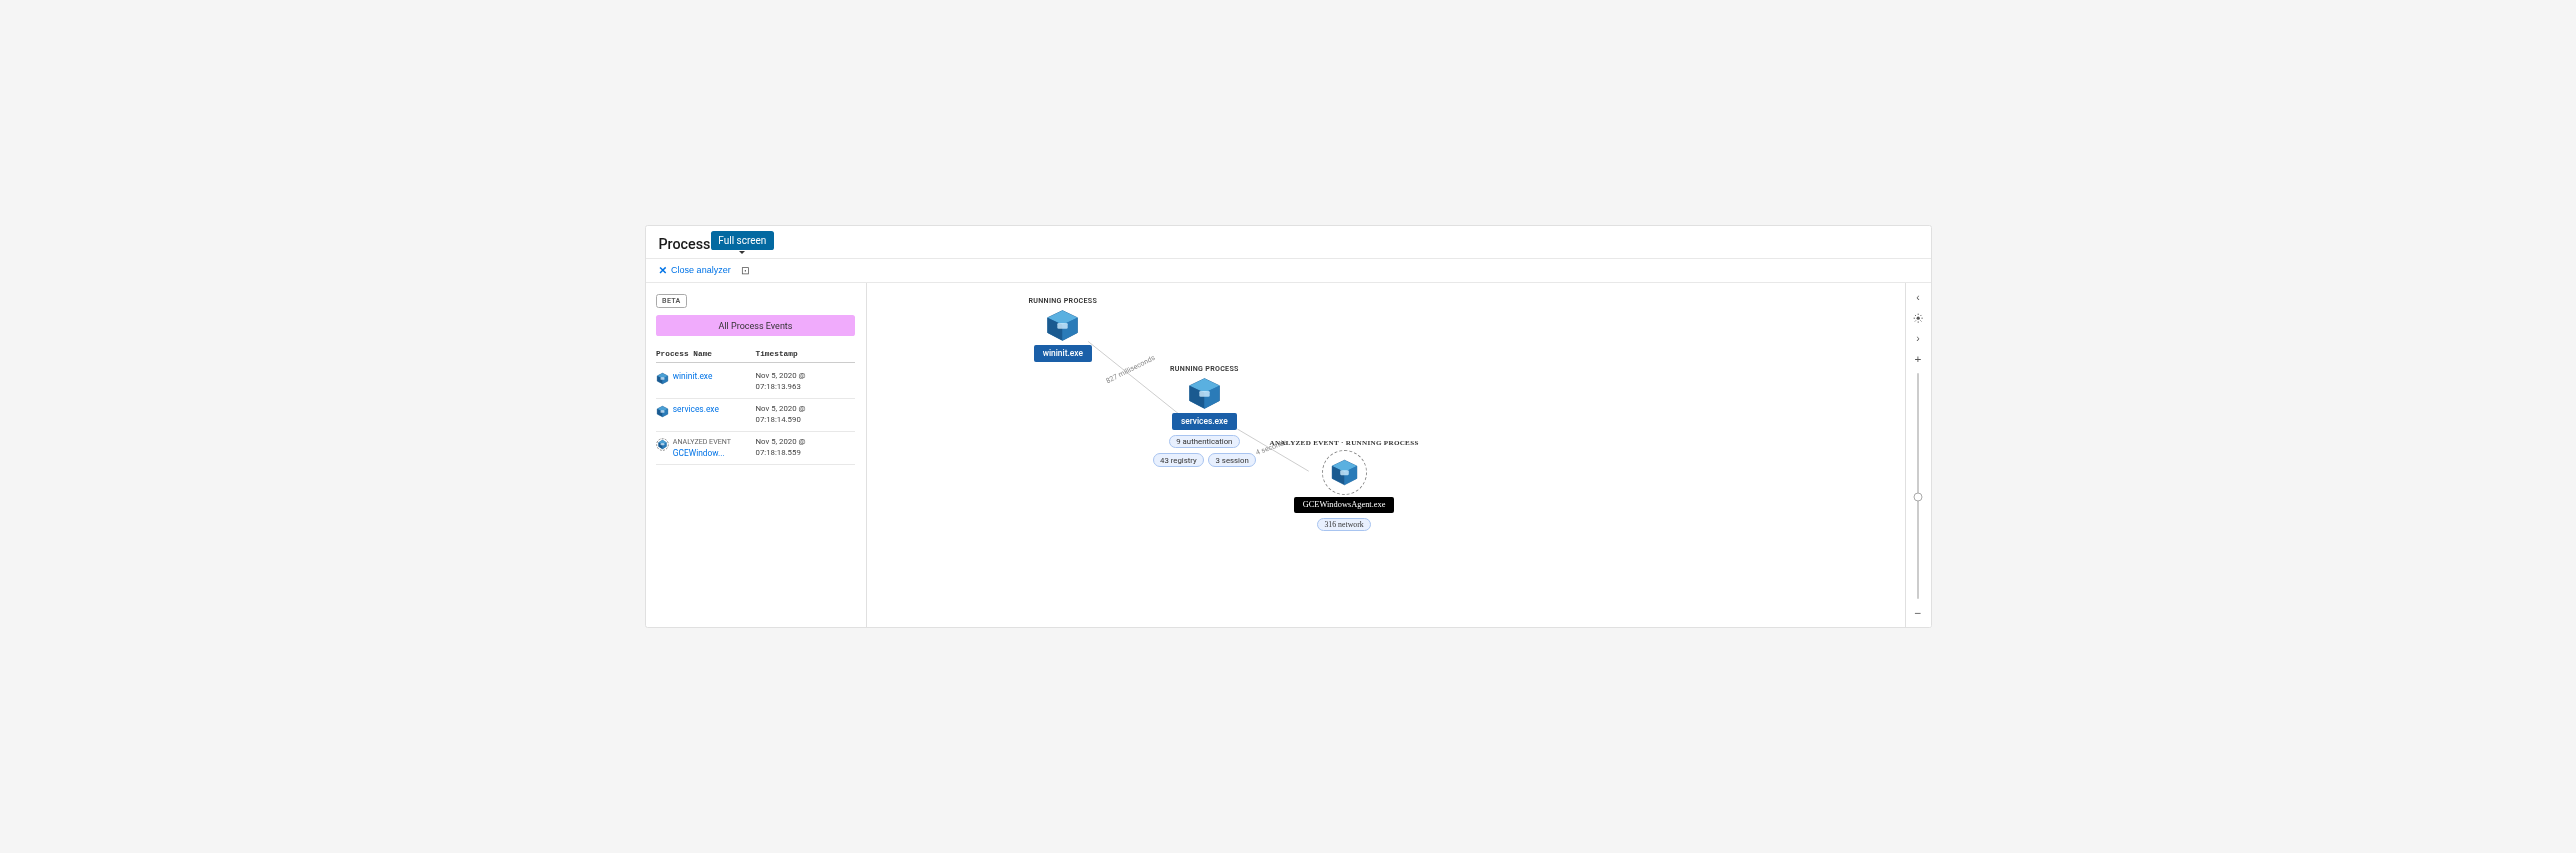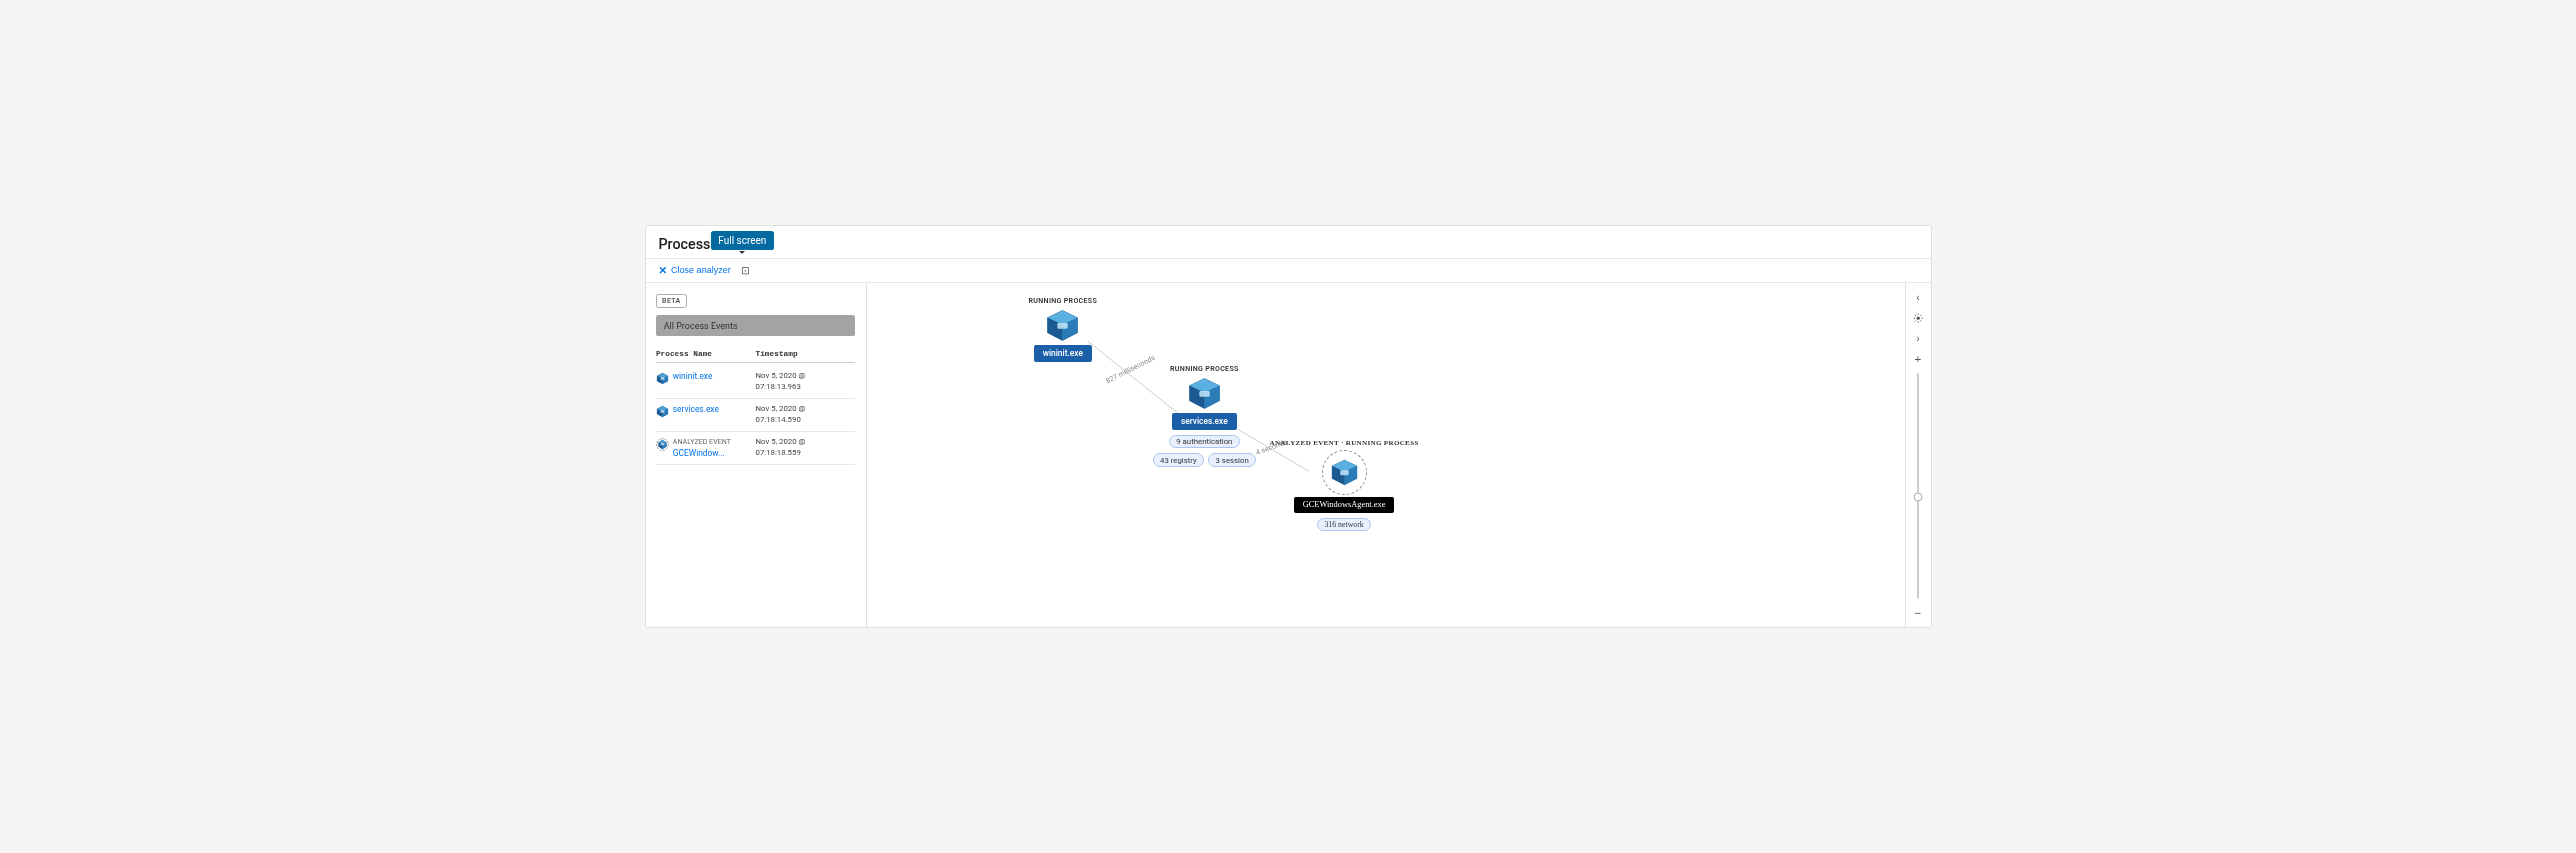--- a/index.html
+++ b/index.html
@@ -104,27 +104,28 @@
       border: 0.6px solid #aaa;
       border-radius: 2.6px;
       padding: 1.3px 5.2px;
       font-size: 7.1px;
       color: #555;
       font-weight: 600;
       margin-bottom: 7.8px;
       letter-spacing: 0.3px;
     }
     .filter-box {
-      background: #a3a3a3;
+      background: #f0abfc;
       border-radius: 2.6px;
       padding: 5.2px 7.8px;
       font-size: 9px;
       color: #333;
       margin-bottom: 10.4px;
       cursor: pointer;
+      text-align: center;
     }
     .process-table {
       width: 100%;
     }
     .process-table-header {
       display: flex;
       padding: 3.9px 0;
       border-bottom: 0.6px solid #ccc;
       margin-bottom: 2.6px;
       font-family: Liberation Mono, monospace;

